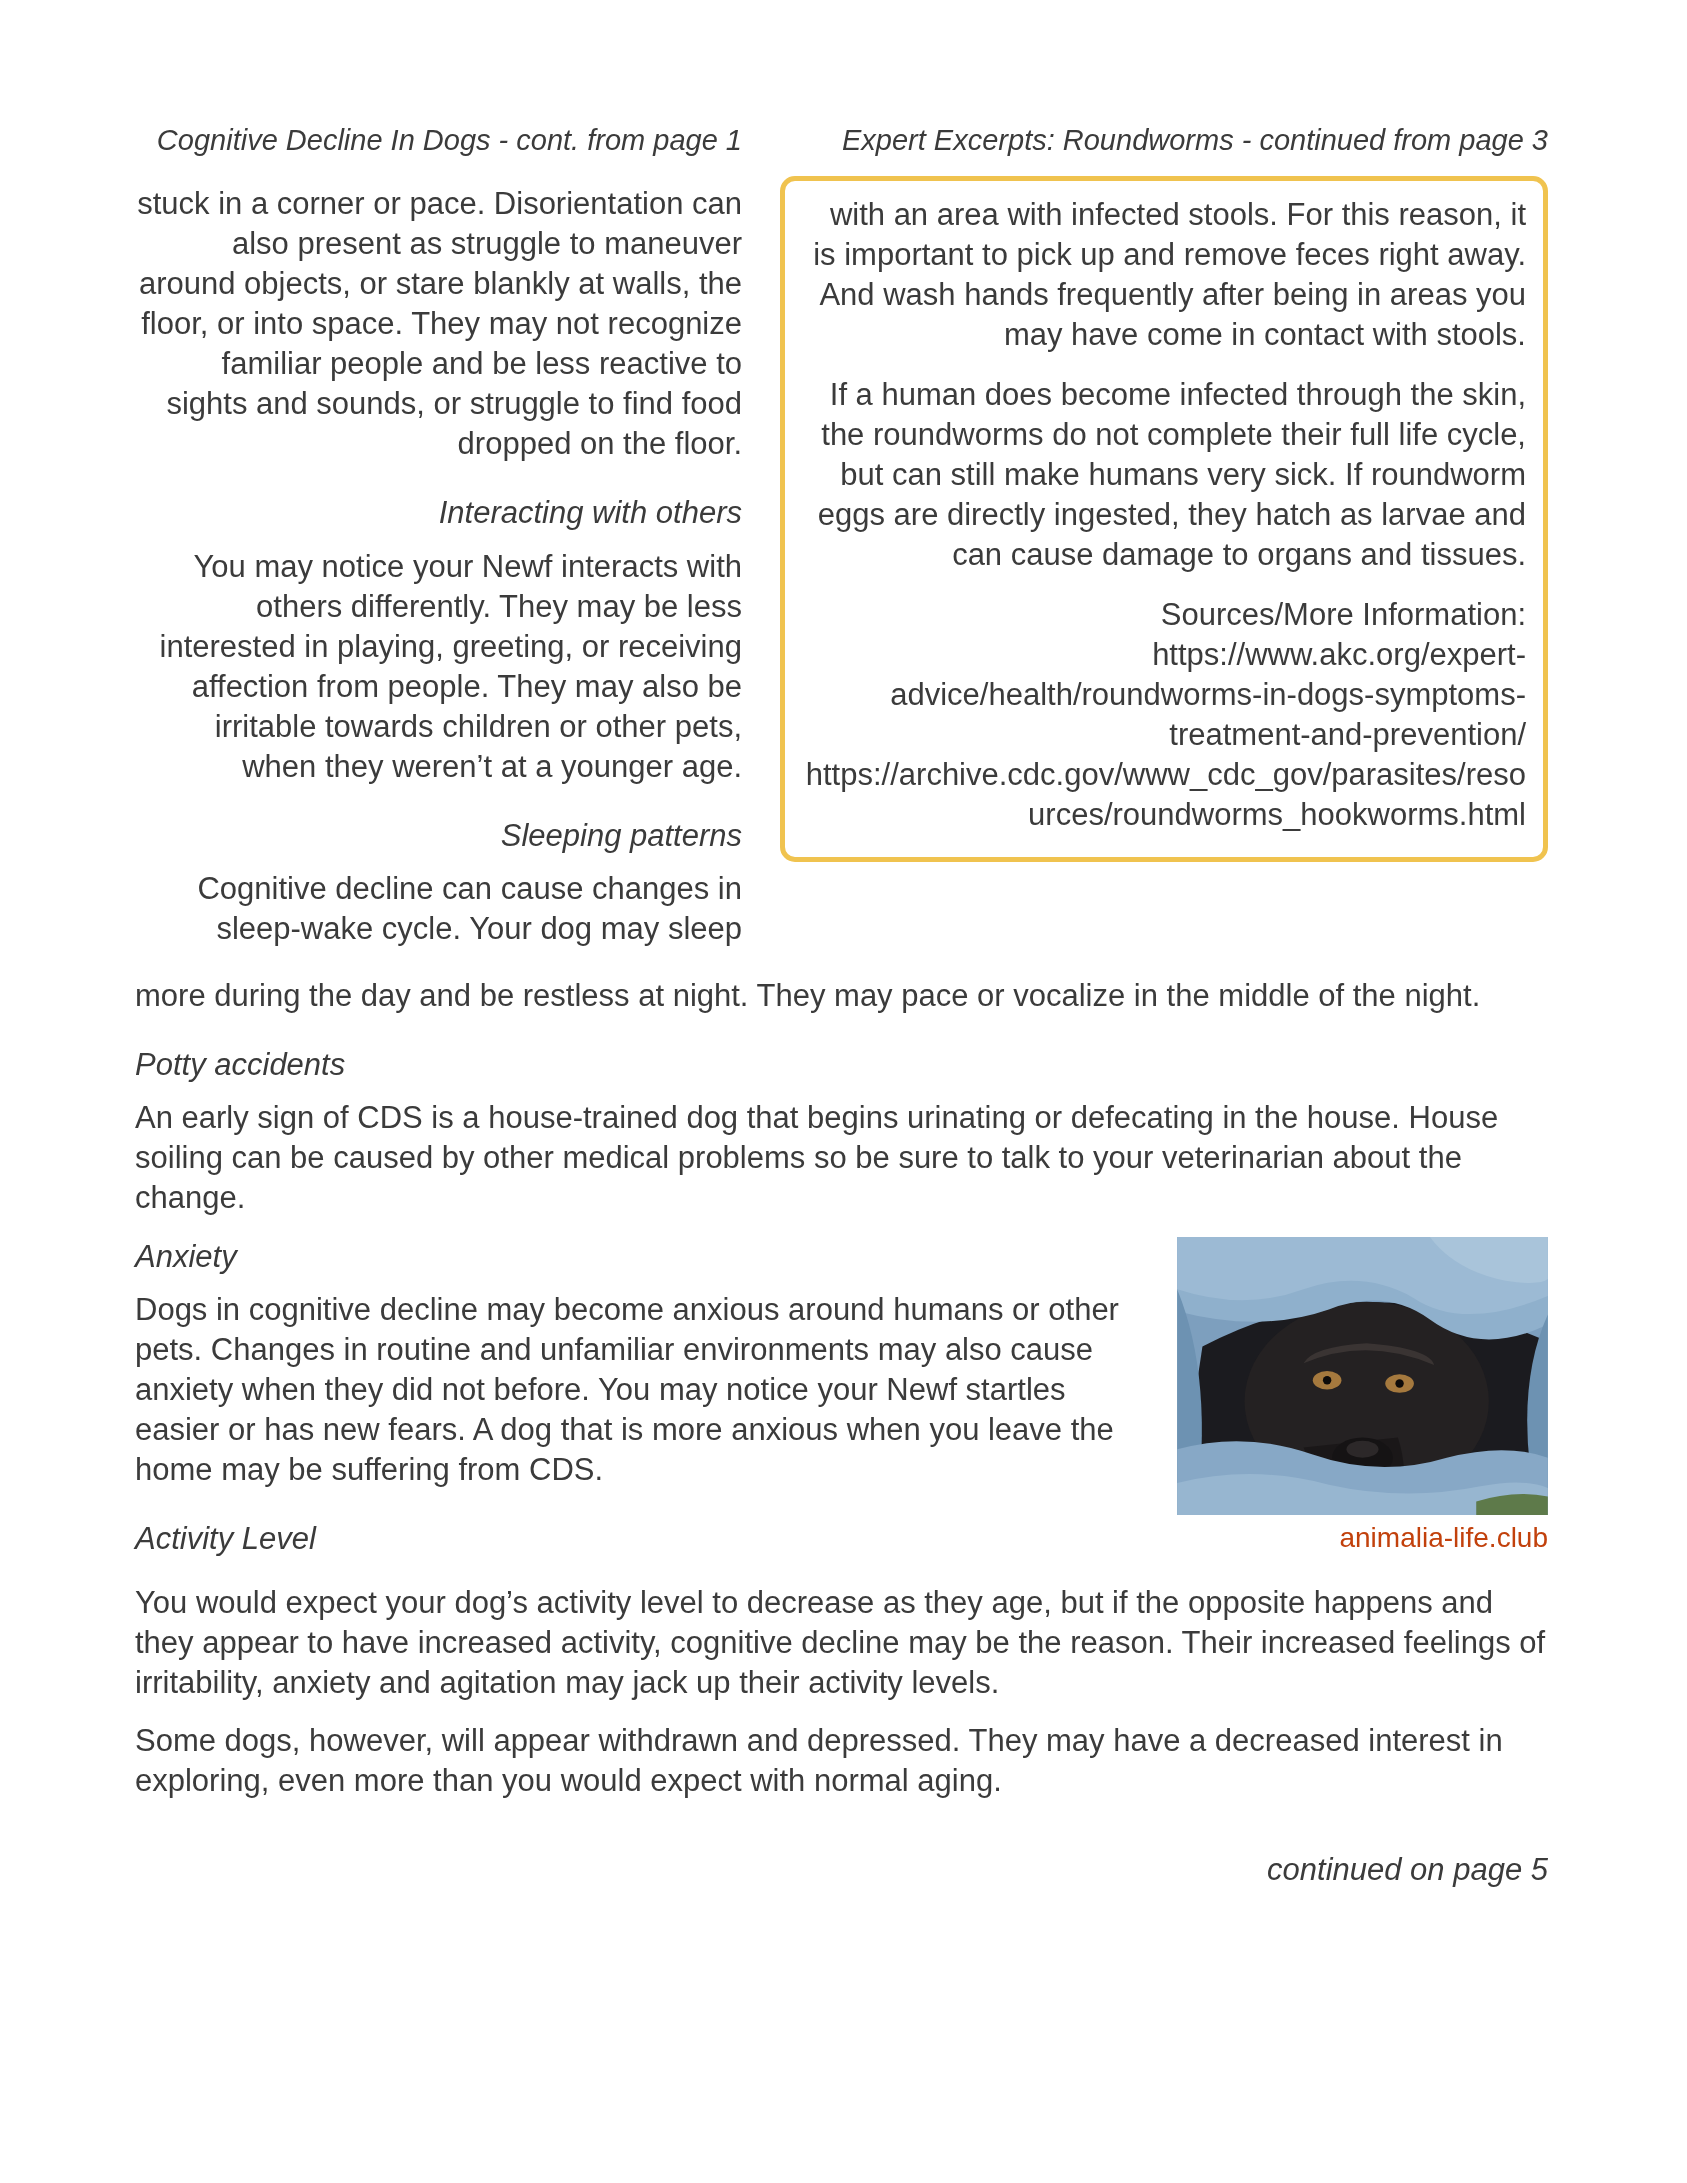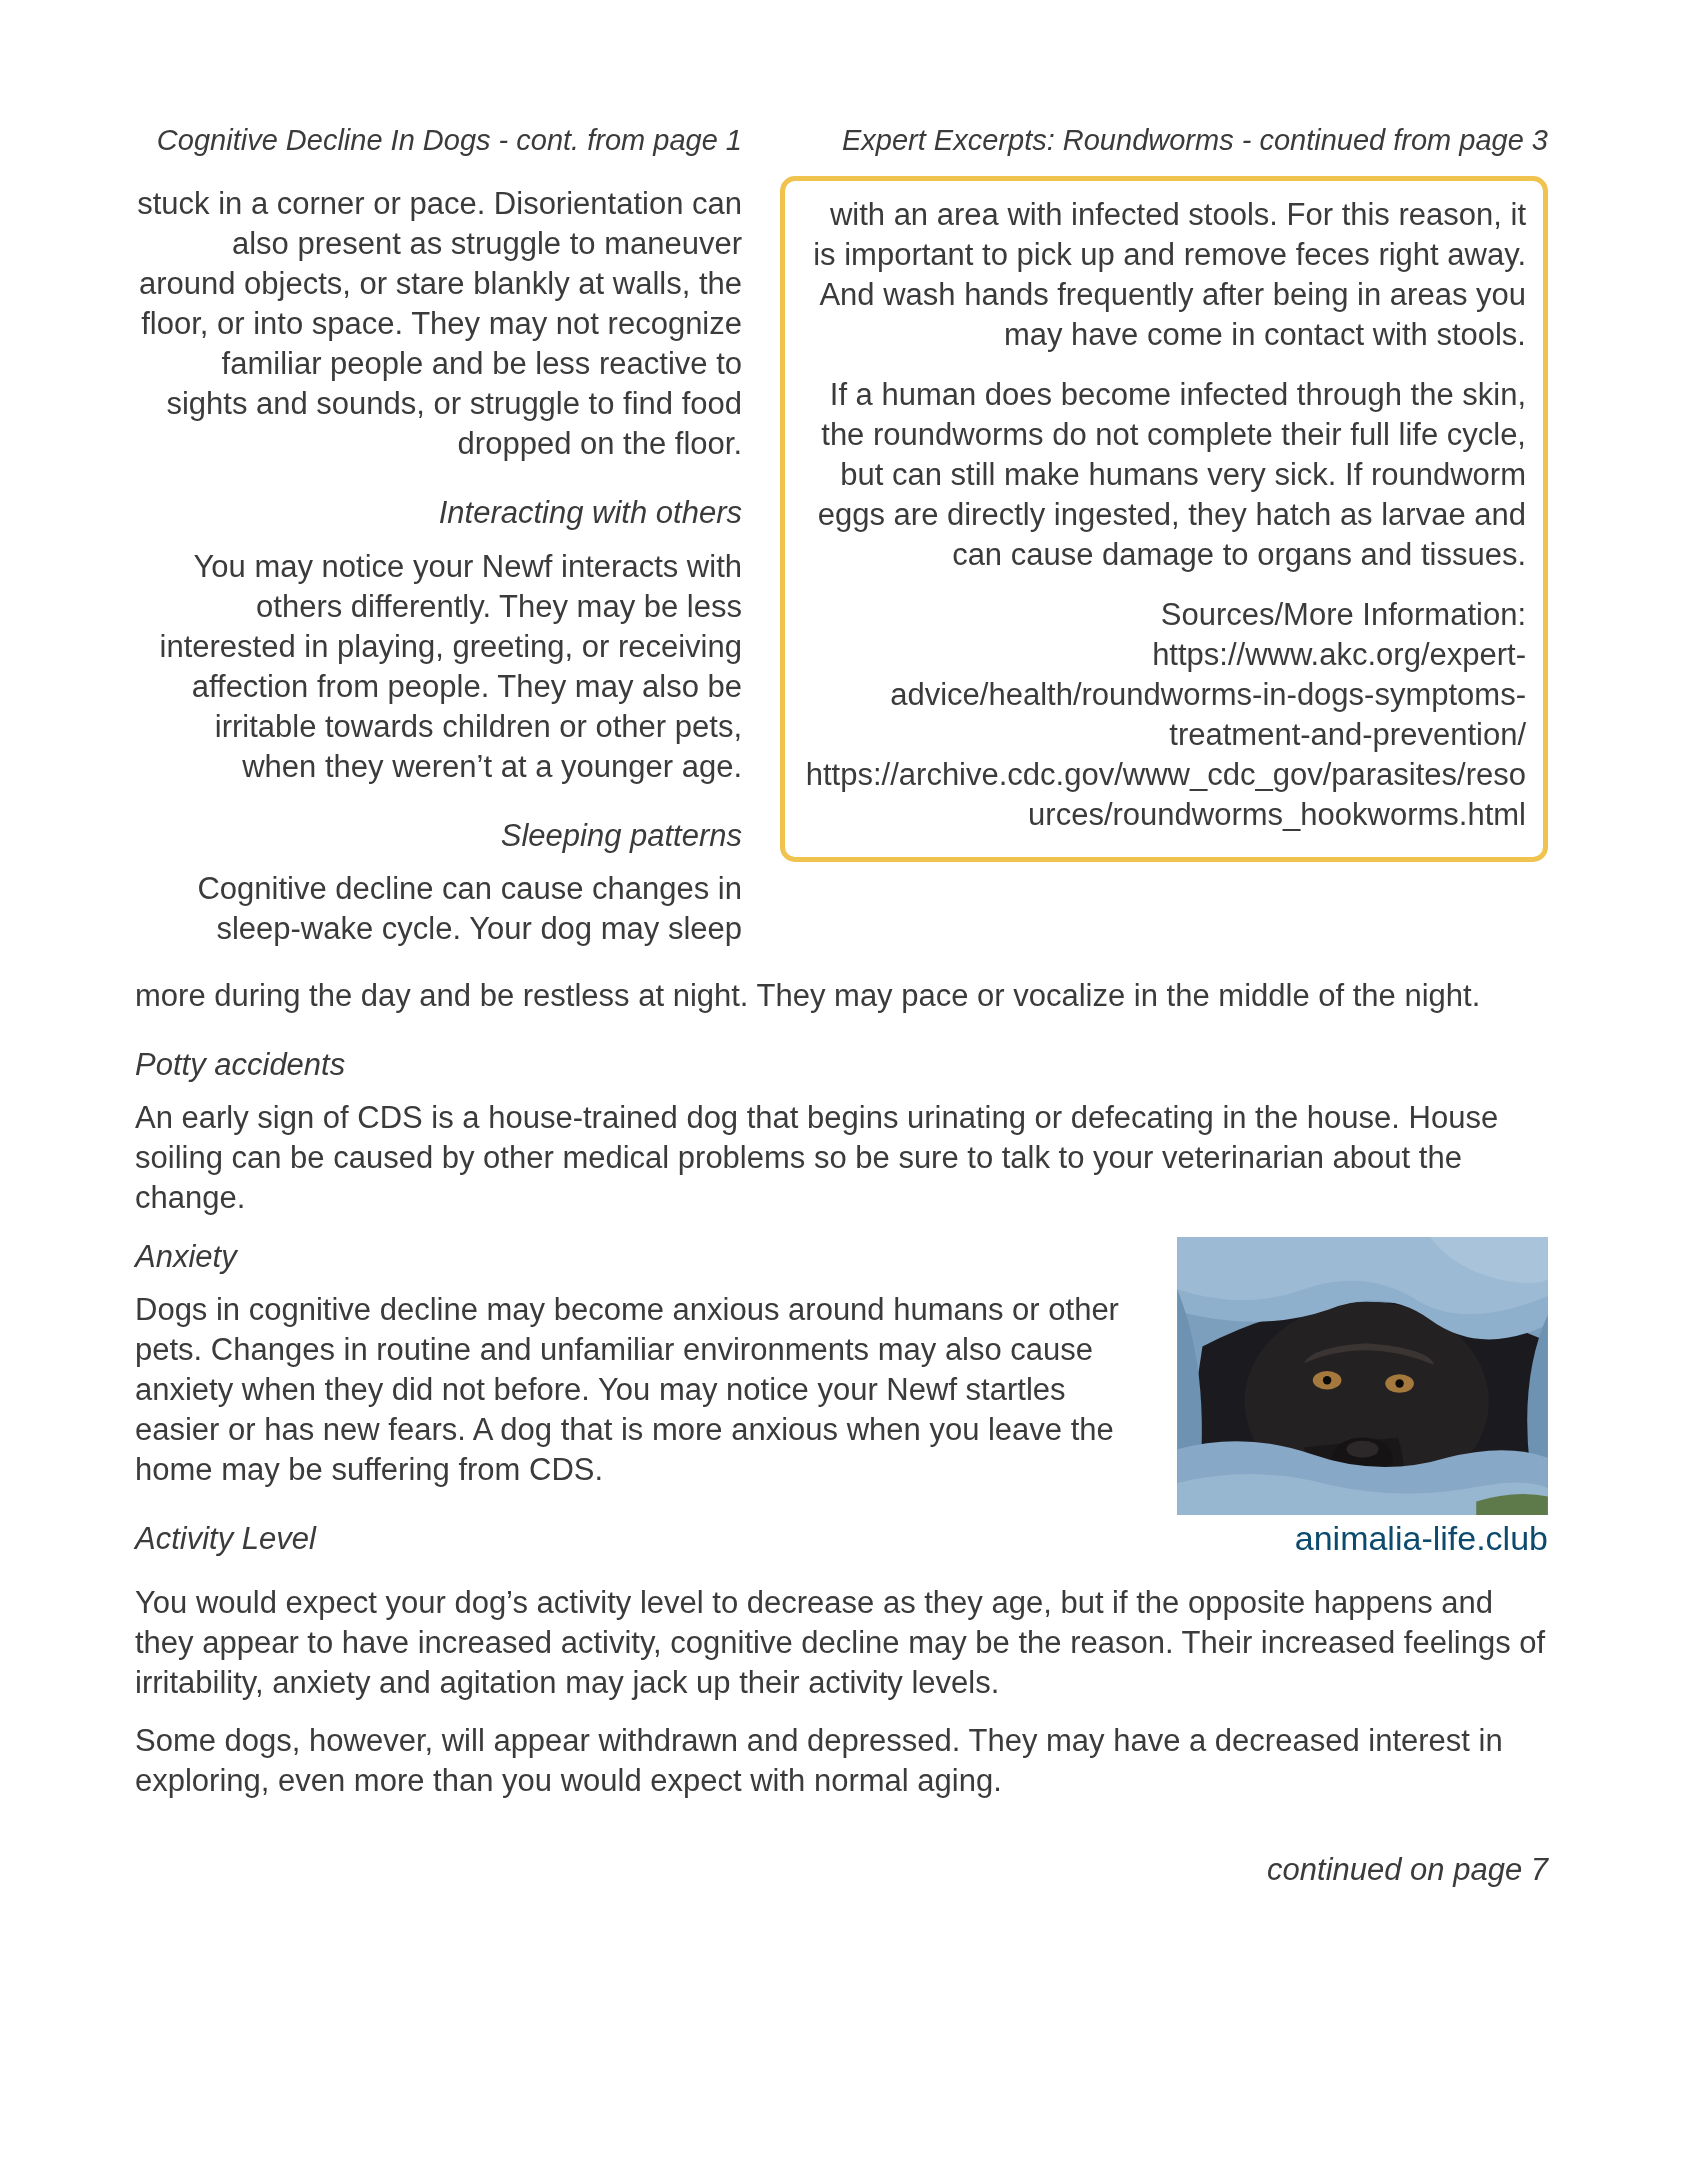--- a/index.html
+++ b/index.html
@@ -54,25 +54,25 @@
   .continuation { margin-top: 8px; }
   .anxiety-wrap { margin-top: 10px; }
   figure.dog-figure {
     float: right;
     width: 371px;
     margin: 0 0 6.7px 38px;
     padding: 0;
   }
   figure.dog-figure svg { display: block; width: 371px; height: 278px; }
   figcaption {
-    font-size: 34px;
+    font-size: 28px;
     line-height: 34px;
     text-align: right;
     margin-top: 6.7px;
-    color: #0c4a6e;
+    color: #c2410c;
   }
   .clear { clear: both; padding-top: 10px; }
   .continued {
     text-align: right;
     font-style: italic;
     margin-top: 49px;
   }
 </style>
 </head>
 <body>
@@ -147,16 +147,16 @@
 
     <h3 class="subhead no-mt">Anxiety</h3>
     <p>Dogs in cognitive decline may become anxious around humans or other pets. Changes in routine and unfamiliar environments may also cause anxiety when they did not before. You may notice your Newf startles easier or has new fears. A dog that is more anxious when you leave the home may be suffering from CDS.</p>
 
     <h3 class="subhead">Activity Level</h3>
     <p class="clear">You would expect your dog’s activity level to decrease as they age, but if the opposite happens and they appear to have increased activity, cognitive decline may be the reason. Their increased feelings of irritability, anxiety and agitation may jack up their activity levels.</p>
   </div>
 
   <p>Some dogs, however, will appear withdrawn and depressed. They may have a decreased interest in exploring, even more than you would expect with normal aging.</p>
 
-  <p class="continued">continued on page 7</p>
+  <p class="continued">continued on page 5</p>
 
 </div>
 
 
 </body></html>

